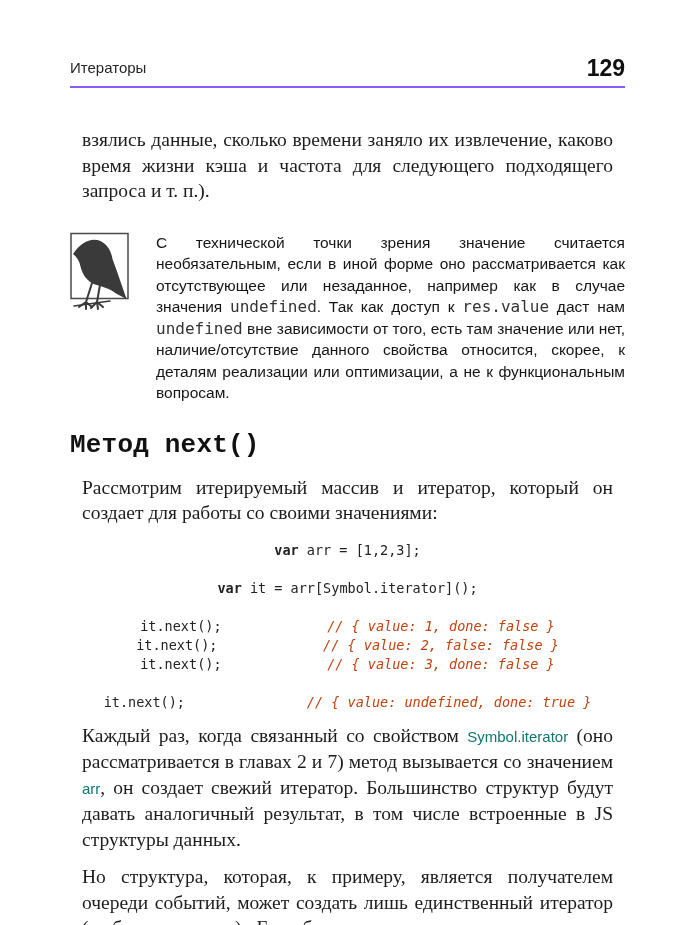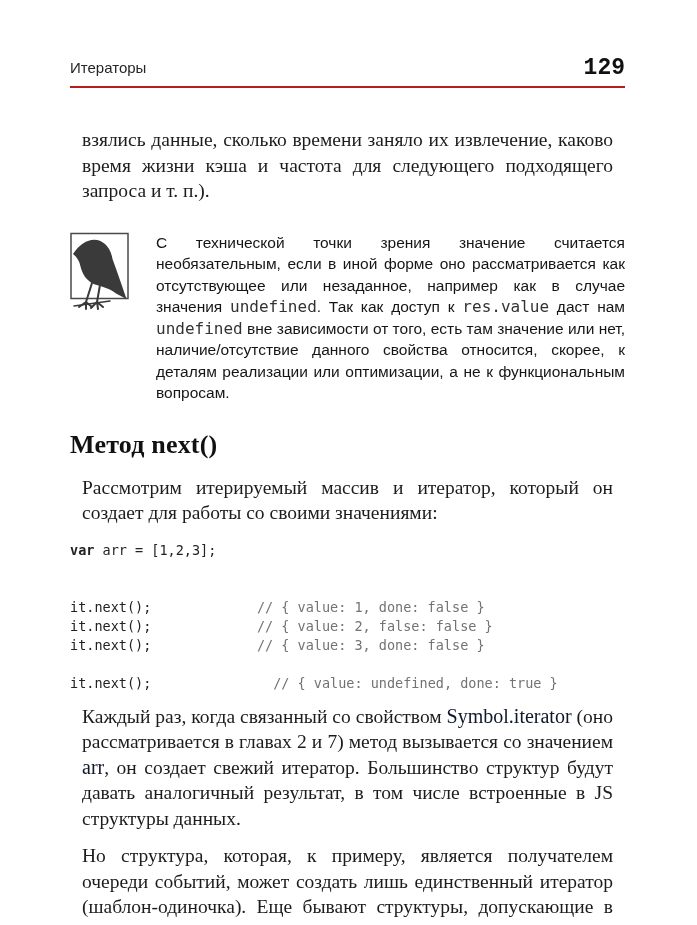--- a/index.html
+++ b/index.html
@@ -13,52 +13,52 @@
     padding: 0 72px 0 70px;
     color: #1c1c1c;
   }
   
   .running-head {
     display: flex;
     justify-content: space-between;
     align-items: flex-end;
     padding-top: 56px;
     padding-bottom: 6px;
-    border-bottom: 2px solid #b91c1c;
+    border-bottom: 2px solid #8b5cf6;
   }
   .running-title {
     font-family: "Liberation Sans", sans-serif;
     font-size: 15px;
     line-height: 24px;
     color: #262626;
   }
   .page-number {
-    font-family: Liberation Mono, monospace;
+    font-family: Liberation Sans, sans-serif;
     font-size: 23px;
     line-height: 24px;
     font-weight: bold;
     color: #111;
   }
   
   .body-para {
     font-family: "Liberation Serif", serif;
     font-size: 19.5px;
     line-height: 25.5px;
     text-align: justify;
     color: #1c1c1c;
     margin: 12px;
   }
   .para-intro   { margin-top: 39px; }
   .para-lead    { margin-top: 15px; }
   .para-after1  { margin-top: 11px; }
   .para-after2  { margin-top: 6px; }
   .body-para .inline-code {
-    font-family: Liberation Serif, serif;
-    font-size: 20px;
-    color: #0f172a;
+    font-family: Liberation Sans, sans-serif;
+    font-size: 15px;
+    color: #0f766e;
   }
   
   .note {
     display: flex;
     margin-top: 28px;
   }
   .note-icon-col {
     flex: 0 0 62px;
     margin-right: 24px;
   }
@@ -70,39 +70,40 @@
     text-align: justify;
     color: #151515;
   }
   .note-text .inline-code {
     font-family: "DejaVu Sans Mono", monospace;
     font-size: 16px;
     color: #333;
   }
   
   .section-heading {
-    font-family: Liberation Serif, serif;
+    font-family: Liberation Mono, monospace;
     font-size: 26px;
     font-weight: bold;
     line-height: 30px;
     color: #111;
     margin: 26px 0 0 0;
     letter-spacing: 0.2px;
   }
   
   .code-block {
     margin-top: 15px;
     font-family: "DejaVu Sans Mono", monospace;
     font-size: 13.5px;
     line-height: 19px;
     color: #222;
+    text-align: center;
   }
   .code-line { white-space: pre; height: 19px; }
   .code-kw { font-weight: bold; }
-  .code-comment { color: #737373; }
+  .code-comment { font-style: italic; color: #c2410c; }
 </style>
 </head>
 <body>
 
 <div class="page">
 
   <div class="running-head">
     <span class="running-title">Итераторы</span>
     <span class="page-number">129</span>
   </div>
@@ -122,20 +123,21 @@
     <div class="note-text"><span>С технической точки зрения значение считается необязательным, если в иной форме оно рассматривается как отсутствующее или незаданное, например как в случае значения </span><span class="inline-code">undefined</span><span>. Так как доступ к </span><span class="inline-code">res.value</span><span> даст нам </span><span class="inline-code">undefined</span><span> вне зависимости от того, есть там значение или нет, наличие/отсутствие данного свойства относится, скорее, к деталям реализации или оптимизации, а не к функциональным вопросам.</span></div>
   </div>
 
   <h2 class="section-heading">Метод next()</h2>
 
   <p class="body-para para-lead">Рассмотрим итерируемый массив и итератор, который он создает для работы со своими значениями:</p>
 
   <div class="code-block">
     <div class="code-line"><span class="code-kw">var</span><span> arr = [1,2,3];</span></div>
     <div class="code-line"></div>
+    <div class="code-line"><span class="code-kw">var</span><span> it = arr[Symbol.iterator]();</span></div>
     <div class="code-line"></div>
     <div class="code-line"><span>it.next();             </span><span class="code-comment">// { value: 1, done: false }</span></div>
     <div class="code-line"><span>it.next();             </span><span class="code-comment">// { value: 2, false: false }</span></div>
     <div class="code-line"><span>it.next();             </span><span class="code-comment">// { value: 3, done: false }</span></div>
     <div class="code-line"></div>
     <div class="code-line"><span>it.next();               </span><span class="code-comment">// { value: undefined, done: true }</span></div>
   </div>
 
   <p class="body-para para-after1"><span>Каждый раз, когда связанный со свойством </span><span class="inline-code">Symbol.iterator</span><span> (оно рассматривается в главах 2 и 7) метод вызывается со значением </span><span class="inline-code">arr</span><span>, он создает свежий итератор. Большинство структур будут давать аналогичный результат, в том числе встроенные в JS структуры данных.</span></p>
 

